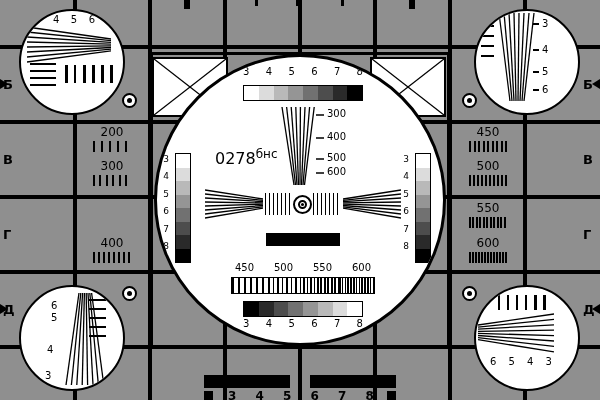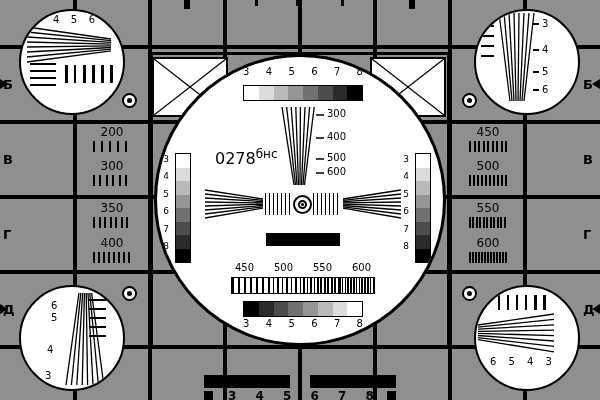--- a/index.html
+++ b/index.html
@@ -324,24 +324,20 @@
     </div>
 
   <div class="freq-cell" style="left:77px;top:126px">
     <span class="f12">200</span>
     <div class="grating" style="--p:8px;width:38px;height:11px"></div>
   </div>
   <div class="freq-cell" style="left:77px;top:160px">
     <span class="f12">300</span>
     <div class="grating" style="--p:6.5px;width:38px;height:11px"></div>
   </div>
-  <div class="freq-cell" style="left:77px;top:202px">
-    <span class="f12">350</span>
-    <div class="grating" style="--p:5.5px;width:38px;height:11px"></div>
-  </div>
   <div class="freq-cell" style="left:77px;top:237px">
     <span class="f12">400</span>
     <div class="grating" style="--p:5px;width:38px;height:11px"></div>
   </div>
 
   <div class="freq-cell" style="left:453px;top:126px">
     <span class="f12">450</span>
     <div class="grating" style="--p:4.5px;width:38px;height:11px"></div>
   </div>
   <div class="freq-cell" style="left:453px;top:160px">

